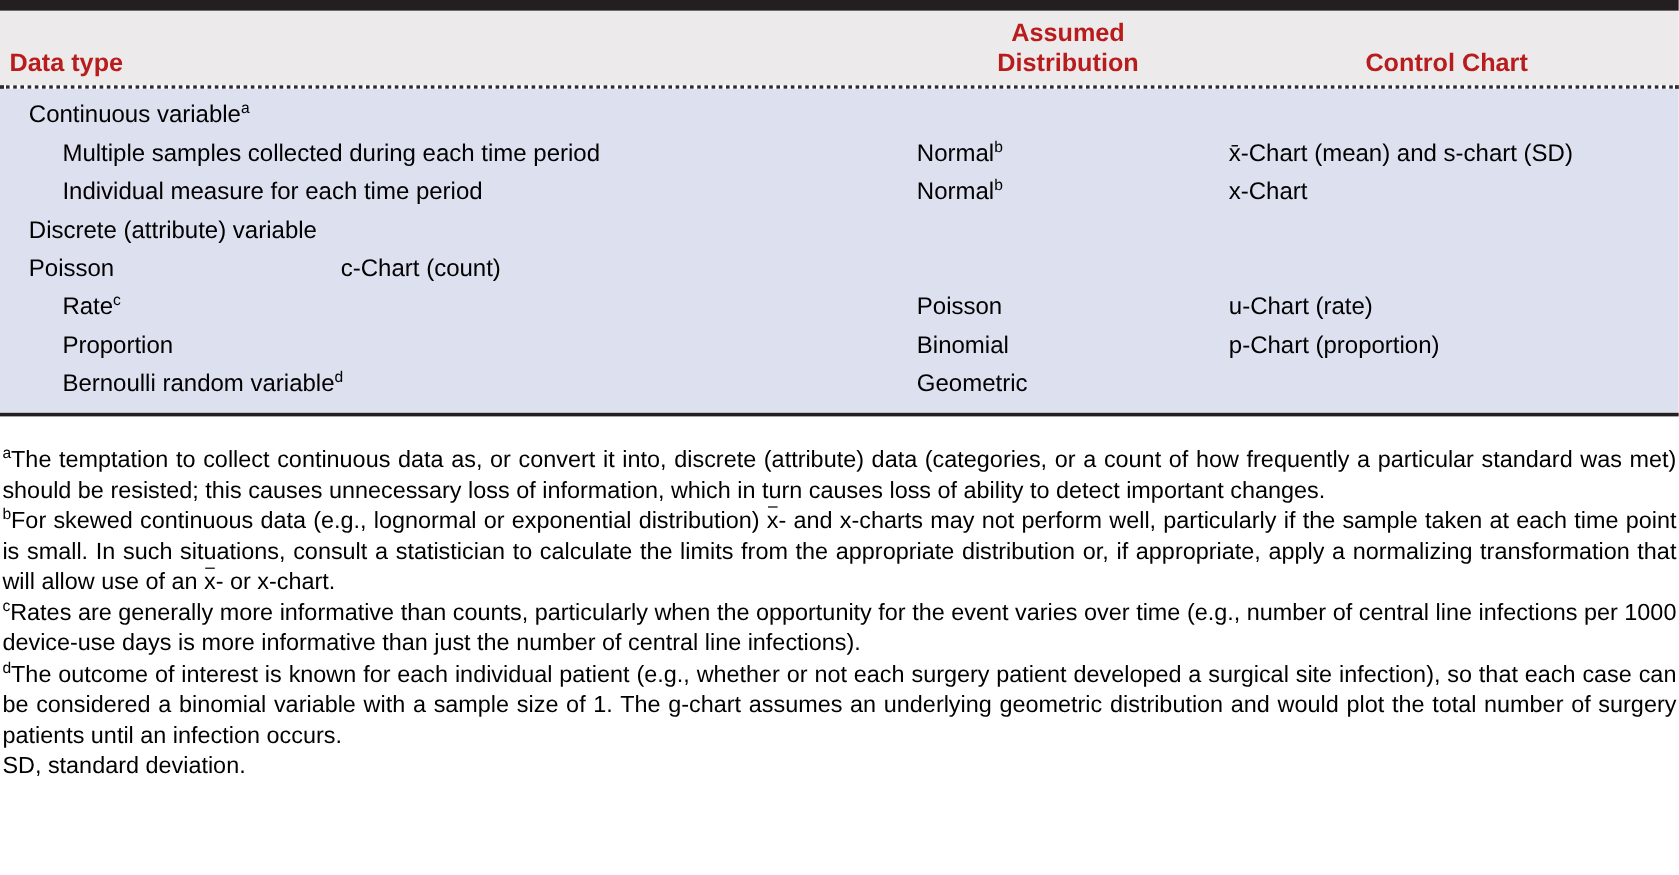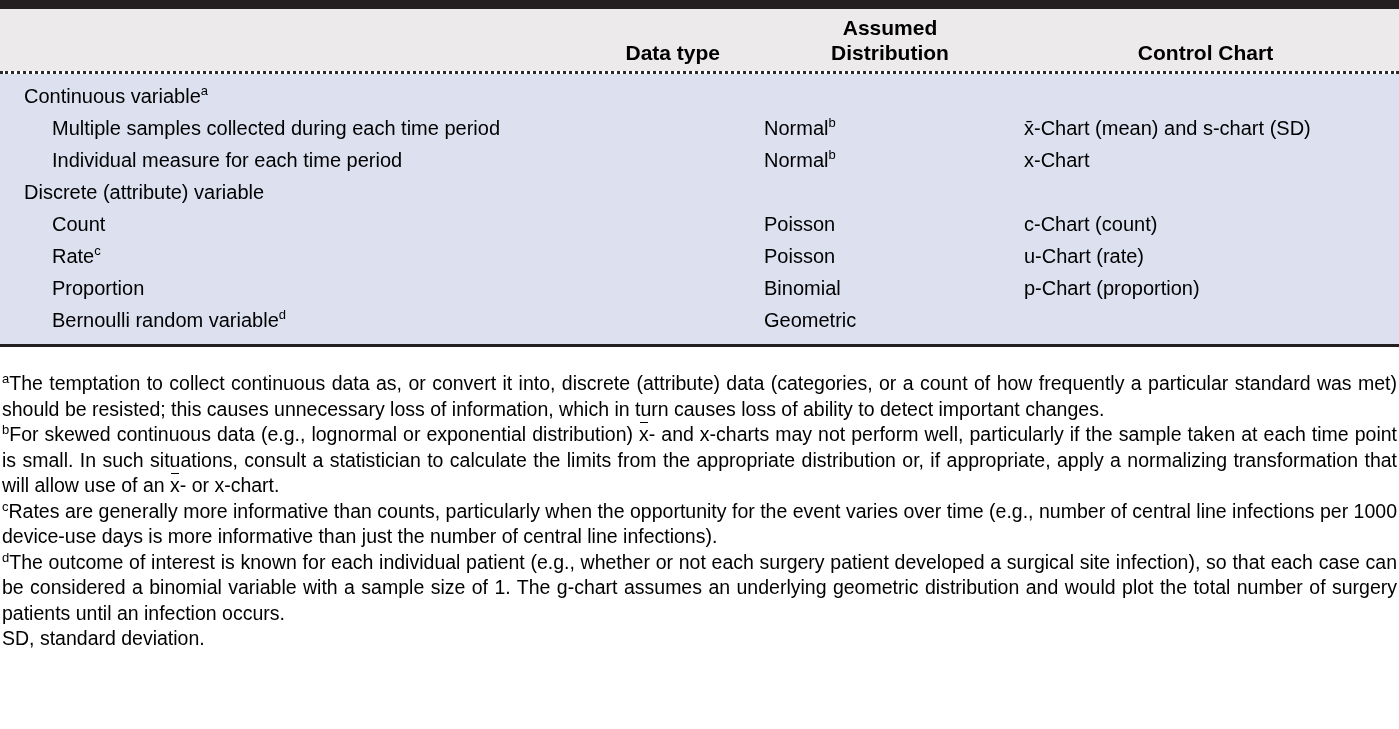--- a/index.html
+++ b/index.html
@@ -32,27 +32,27 @@
   .hdr-row {
     display: flex;
     align-items: flex-end;
     padding: 0 8px;
   }
   .col-a { width: 712px; flex: 0 0 712px; }
   .col-b { width: 260px; flex: 0 0 260px; }
   .col-c { flex: 1 1 auto; }
 
   .hdr-cell {
-    color: #000000;
+    color: #b91c1c;
     font-weight: bold;
     font-size: 21px;
     line-height: 25px;
     text-align: center;
   }
-  .hdr-a { text-align: right; padding-right: 40px; }
+  .hdr-a { text-align: left; padding-right: 40px; }
   .hdr-b { text-align: center; }
   .hdr-c { text-align: center; }
 
   .dotted {
     border-bottom: 3px dotted #2b2b2b;
     width: 1399px;
     height: 0;
   }
 
   .body-band {
@@ -145,21 +145,20 @@
       <div class="cell-c">x-Chart</div>
     </div>
 
     <div class="row">
       <div class="cell-a"><span>Discrete (attribute) variable</span><sup></sup></div>
       <div class="cell-b"><span></span></div>
       <div class="cell-c"></div>
     </div>
 
     <div class="row">
-      <div class="cell-a indent"><span>Count</span><sup></sup></div>
       <div class="cell-b"><span>Poisson</span></div>
       <div class="cell-c">c-Chart (count)</div>
     </div>
 
     <div class="row">
       <div class="cell-a indent"><span>Rate</span><sup>c</sup></div>
       <div class="cell-b"><span>Poisson</span></div>
       <div class="cell-c">u-Chart (rate)</div>
     </div>
 

